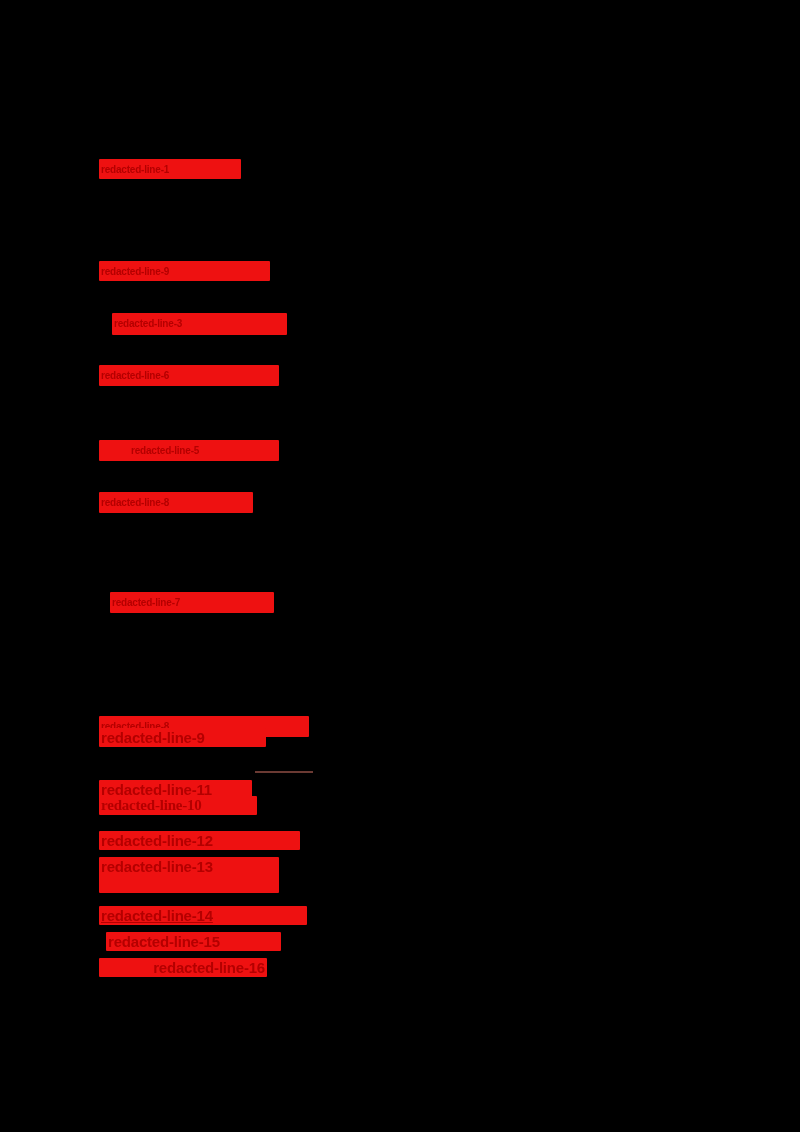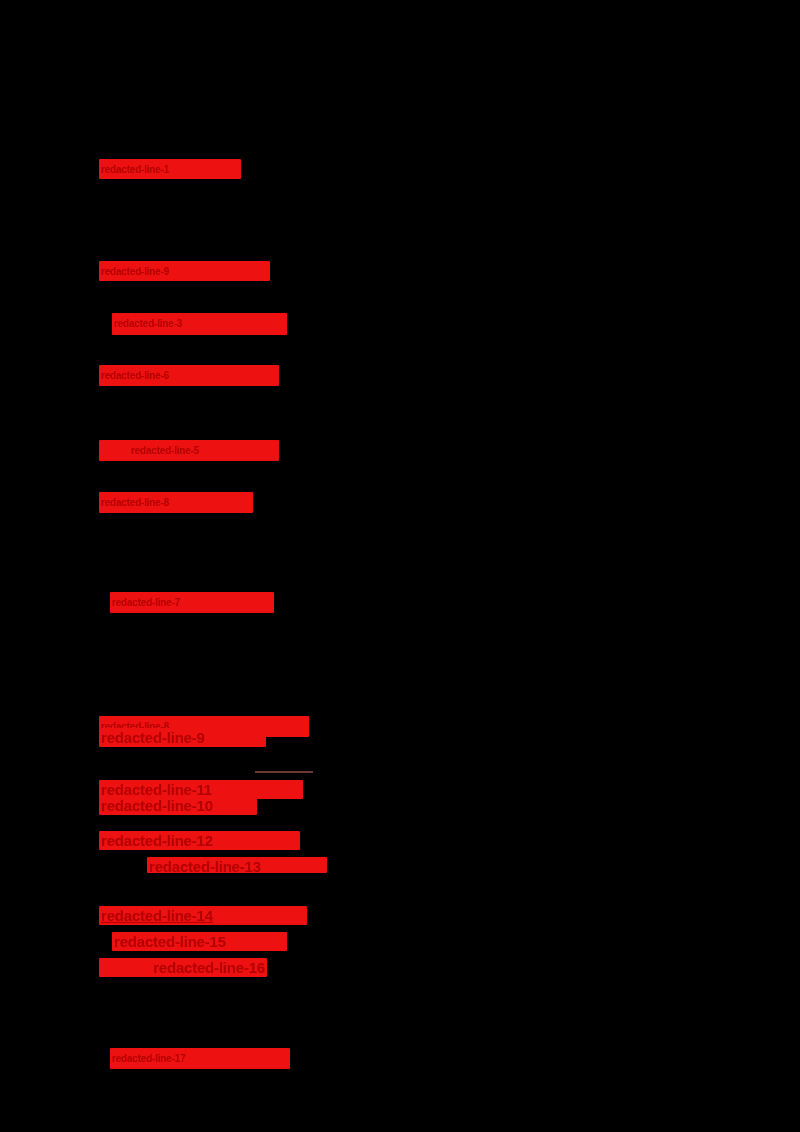--- a/index.html
+++ b/index.html
@@ -53,27 +53,26 @@
   <div class="redact tall" style="left:99px; top:120px; width:142px; height:20px;">redacted-line-1</div>
   <div class="redact tall" style="left:99px; top:222px; width:171px; height:20px;">redacted-line-9</div>
   <div class="redact tall" style="left:112px; top:274px; width:175px; height:22px;">redacted-line-3</div>
   <div class="redact tall" style="left:99px; top:326px; width:180px; height:21px;">redacted-line-6</div>
   <div class="redact tall" style="left:99px; top:401px; width:180px; height:21px;padding-left:32px;">redacted-line-5</div>
   <div class="redact tall" style="left:99px; top:453px; width:154px; height:21px;">redacted-line-8</div>
   <div class="redact tall" style="left:110px; top:553px; width:164px; height:21px;">redacted-line-7</div>
   <div class="redact tall" style="left:99px; top:677px; width:210px; height:21px;">redacted-line-8</div>
 
   <div class="redact" style="left:99px; top:728px; width:167px; height:19px;">redacted-line-9</div>
-  <div class="redact" style="left:99px; top:796px; width:158px; height:19px;">redacted-line-10</div>
-  <div class="redact" style="left:99px; top:780px; width:204px; height:19px;">redacted-line-11</div>
+  <div class="redact" style="left:99px; top:796px; width:158px; height:19px;font-family:Liberation Serif, serif;">redacted-line-10</div>
+  <div class="redact" style="left:99px; top:780px; width:153px; height:19px;">redacted-line-11</div>
 
   <div class="connector" style="left:255px; top:771px; width:58px;"></div>
 
   <div class="redact" style="left:99px; top:831px; width:201px; height:19px;">redacted-line-12</div>
-  <div class="redact" style="left:99px; top:857px; width:180px; height:16px;margin-left:48px;">redacted-line-13</div>
+  <div class="redact" style="left:99px; top:857px; width:180px; height:36px;">redacted-line-13</div>
 
   <div class="redact" style="left:99px; top:906px; width:208px; height:19px;text-decoration:underline;">redacted-line-14</div>
-  <div class="redact" style="left:112px; top:932px; width:175px; height:19px;">redacted-line-15</div>
+  <div class="redact" style="left:106px; top:932px; width:175px; height:19px;">redacted-line-15</div>
   <div class="redact" style="left:99px; top:958px; width:168px; height:19px;text-align:right;">redacted-line-16</div>
 
-  <div class="redact tall" style="left:110px; top:1009px; width:180px; height:21px;">redacted-line-17</div>
 
 </div>
 
 </body></html>

